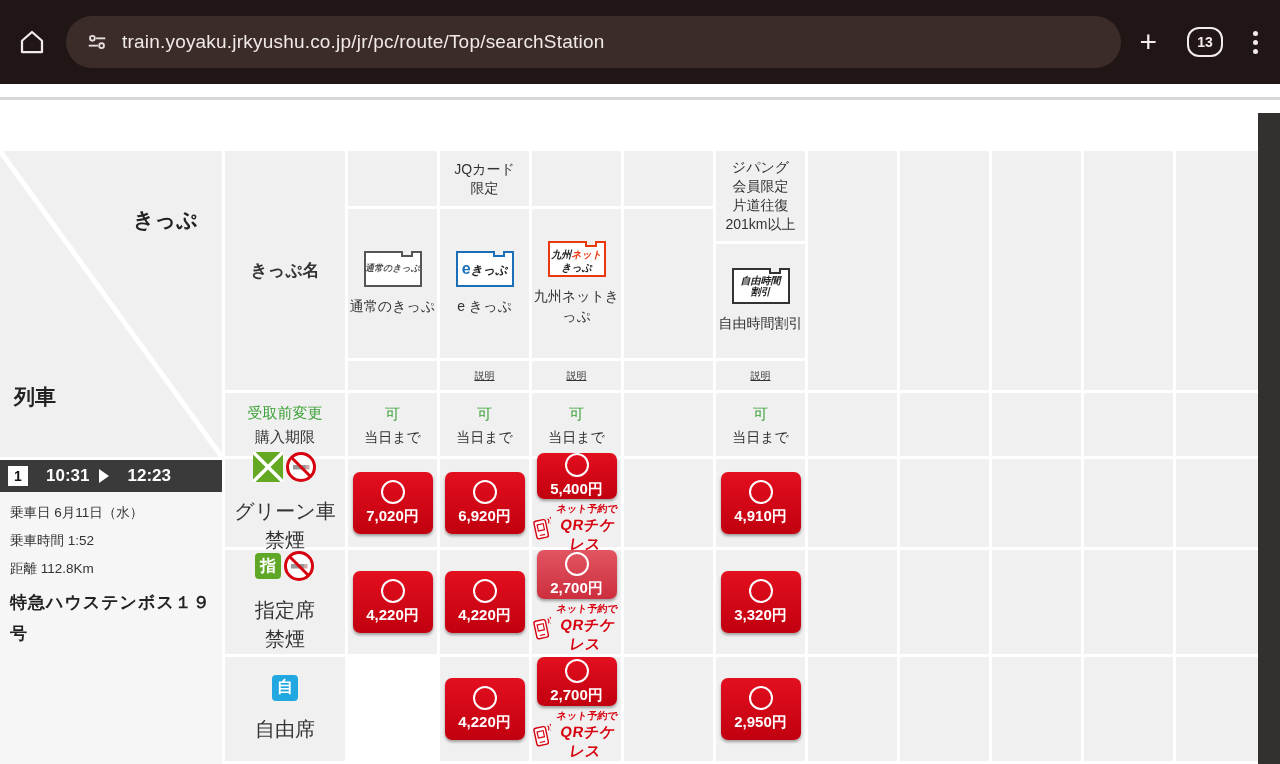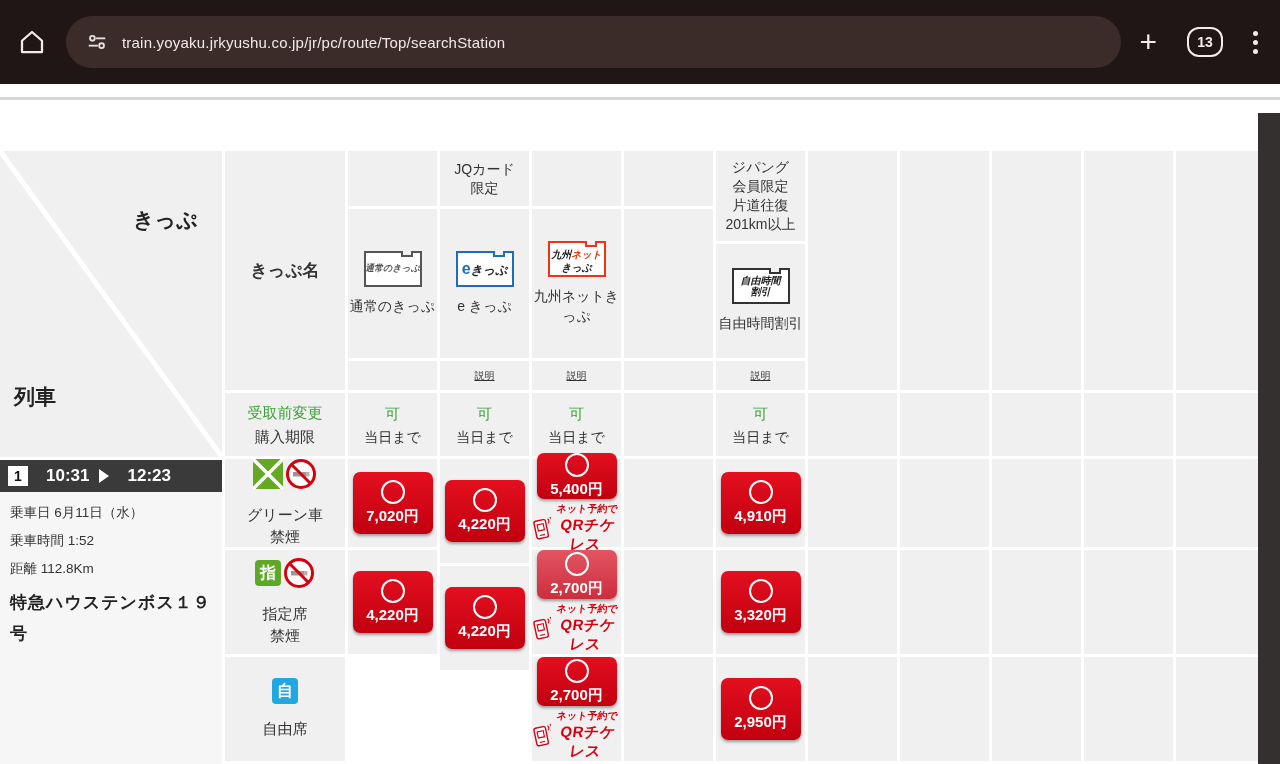--- a/index.html
+++ b/index.html
@@ -4,21 +4,21 @@
 <style>
   html,body{margin:0;padding:0;}
   body{width:1280px;height:764px;overflow:hidden;font-family:"Liberation Sans","DejaVu Sans",sans-serif;background:#fff;}
   .screen{position:relative;width:1280px;height:764px;}
 
   
   .chrome{height:84px;background:#211616;display:flex;align-items:center;padding:0 10px;box-sizing:border-box;}
   .home-btn{width:44px;height:44px;display:flex;align-items:center;justify-content:center;color:#f3ecea;flex:0 0 auto;}
   .url-pill{flex:1;height:52px;background:#3b2c2a;border-radius:26px;display:flex;align-items:center;margin:0 18px 0 12px;padding:0 20px;box-sizing:border-box;}
   .tune-ico{margin-right:14px;flex:0 0 auto;}
-  .url-text{color:#f0e9e7;font-size:15px;letter-spacing:.2px;white-space:nowrap;overflow:hidden;}
+  .url-text{color:#f0e9e7;font-size:19px;letter-spacing:.2px;white-space:nowrap;overflow:hidden;}
   .chrome-right{display:flex;align-items:center;gap:30px;padding-right:12px;}
   .plus-ico{color:#f3ecea;font-size:30px;font-weight:300;line-height:1;}
   .tab-box{min-width:26px;height:26px;border:2.5px solid #f3ecea;border-radius:12px;color:#f3ecea;font-size:14px;font-weight:bold;display:flex;align-items:center;justify-content:center;padding:0 3px;}
   .kebab{display:flex;flex-direction:column;gap:4px;}
   .kebab i{width:5px;height:5px;border-radius:50%;background:#f3ecea;}
 
   
   .page{position:relative;height:680px;background:#fff;}
   .topstrip{height:54px;background:#fff;}
   .topstrip .rule{height:3px;background:#d7d7d7;margin-top:13px;}
@@ -57,21 +57,21 @@
   .h-icon5{height:114px;}
 
   .kippumei{font-size:17px;font-weight:bold;color:#333;}
   .head-txt{font-size:14px;color:#333;line-height:1.35;}
   .chg-green{color:#3da239;font-size:15px;line-height:1.6;}
   .chg-black{color:#333;font-size:15px;line-height:1.6;}
   .ok{color:#3da239;font-size:15px;line-height:1.7;}
   .deadline{color:#333;font-size:14px;line-height:1.5;}
   .desc-link{color:#333;font-size:10px;text-decoration:underline;cursor:pointer;}
 
-  .row-label{font-size:15px;color:#333;line-height:1.45;margin-top:14px;}
+  .row-label{font-size:20px;color:#333;line-height:1.45;margin-top:14px;}
   .label-icons{display:flex;align-items:center;gap:2px;}
   .seat-box{width:26px;height:26px;border-radius:4px;color:#fff;font-size:16px;font-weight:bold;display:flex;align-items:center;justify-content:center;}
   .seat-green{background:#5fa827;}
   .seat-blue{background:#22a8e0;}
 
   
   .ticket{position:relative;background:#fff;border:2px solid #555;width:58px;height:36px;display:flex;flex-direction:column;align-items:center;justify-content:center;box-sizing:border-box;}
   .ticket::before{content:"";position:absolute;top:-2px;right:7px;width:8px;height:4px;background:#f0f0f0;border-left:2px solid #555;border-right:2px solid #555;border-bottom:2px solid #555;}
   .ticket.t-blue{border-color:#1a6fb8;}  .ticket.t-blue::before{border-color:#1a6fb8;border-top:0;}
   .ticket.t-red{border-color:#e8380d;}   .ticket.t-red::before{border-color:#e8380d;border-top:0;}
@@ -234,20 +234,26 @@
           </div>
           <div class="t-label">e きっぷ</div>
         </div>
         <div class="cell h-desc">
             <a class="desc-link">説明</a>
           </div>
         <div class="cell h-chg">
           <div class="ok">可</div>
           <div class="deadline">当日まで</div>
         </div>
+        <div class="cell h-r1">
+          <button class="price-btn">
+              <span class="circ"></span>
+              <span class="amt">6,920円</span>
+            </button>
+        </div>
         <div class="cell h-r2">
           <button class="price-btn">
               <span class="circ"></span>
               <span class="amt">4,220円</span>
             </button>
         </div>
         <div class="cell h-r3">
           <button class="price-btn">
               <span class="circ"></span>
               <span class="amt">4,220円</span>

